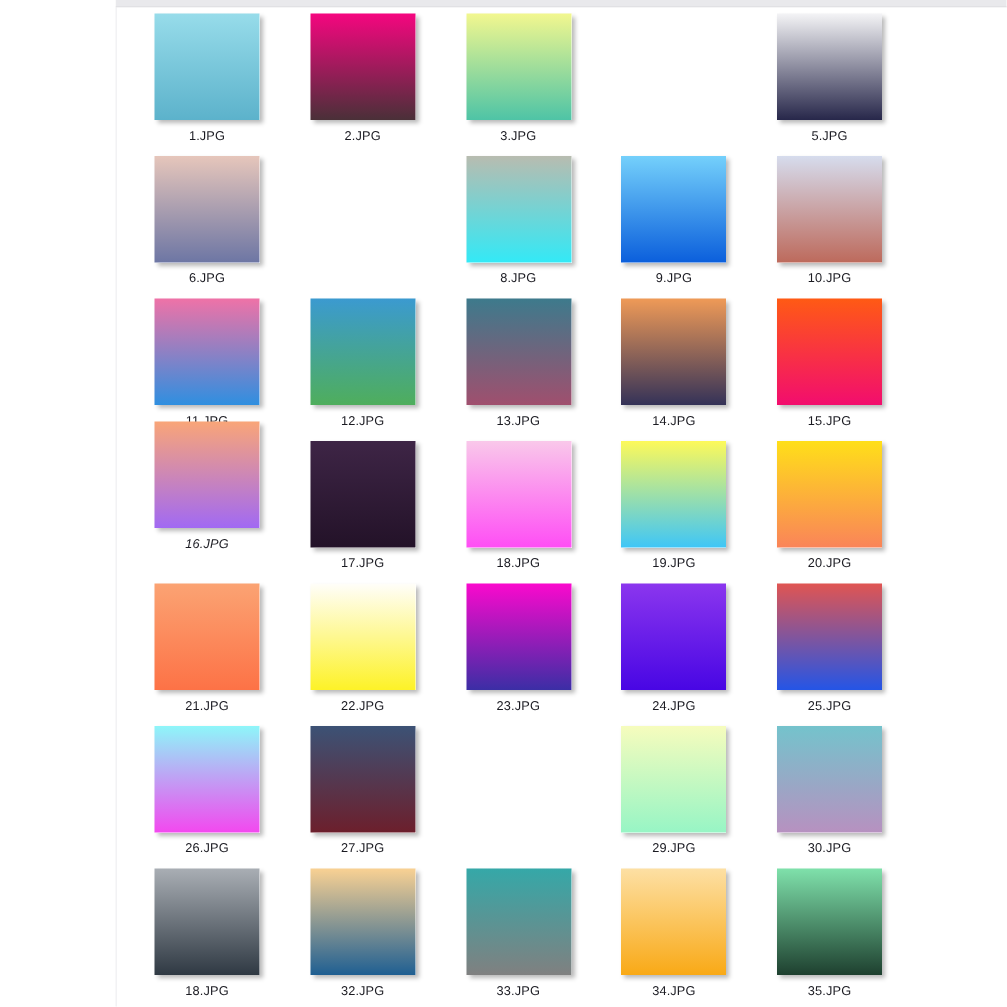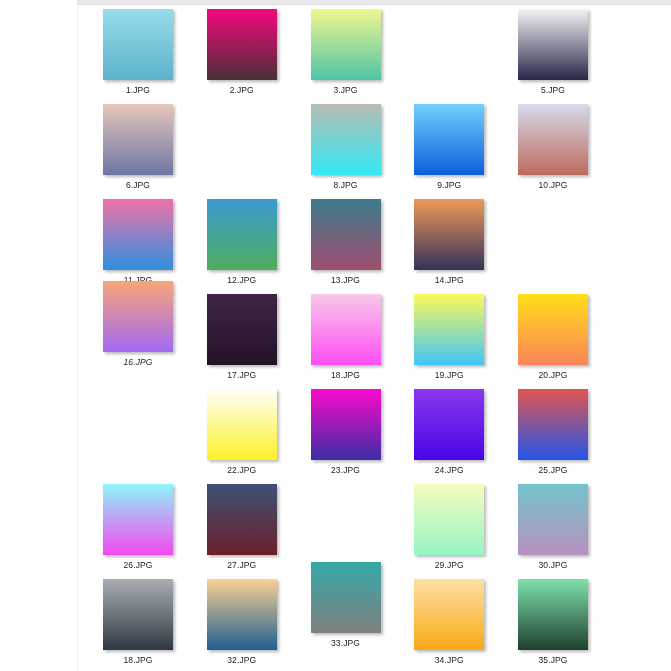--- a/index.html
+++ b/index.html
@@ -144,40 +144,48 @@
           <div class="thumb-label">12.JPG</div>
         </div>
         <div class="tile-cell" style="left: 219.5px; top: 190px;">
           <div class="thumb" style="background: linear-gradient(rgb(61, 122, 140) 0%, rgb(160, 79, 110) 100%);"></div>
           <div class="thumb-label">13.JPG</div>
         </div>
         <div class="tile-cell" style="left: 323.25px; top: 190px;">
           <div class="thumb" style="background: linear-gradient(rgb(239, 154, 87) 0%, rgb(52, 50, 88) 100%);"></div>
           <div class="thumb-label">14.JPG</div>
         </div>
+        <div class="tile-cell" style="left: 427px; top: 190px;">
+          <div class="thumb" style="background: linear-gradient(rgb(255, 90, 20) 0%, rgb(242, 13, 110) 100%);"></div>
+          <div class="thumb-label">15.JPG</div>
+        </div>
         <div class="tile-cell" style="left: 12px; top: 272px; font-style: italic;">
           <div class="thumb" style="background: linear-gradient(rgb(249, 165, 120) 0%, rgb(161, 105, 243) 100%);"></div>
           <div class="thumb-label">16.JPG</div>
         </div>
         <div class="tile-cell" style="left: 115.75px; top: 285px;">
           <div class="thumb" style="background: linear-gradient(rgb(62, 37, 70) 0%, rgb(35, 18, 40) 100%);"></div>
           <div class="thumb-label">17.JPG</div>
         </div>
         <div class="tile-cell" style="left: 219.5px; top: 285px;">
           <div class="thumb" style="background: linear-gradient(rgb(249, 200, 234) 0%, rgb(255, 78, 245) 100%);"></div>
           <div class="thumb-label">18.JPG</div>
         </div>
         <div class="tile-cell" style="left: 323.25px; top: 285px;">
           <div class="thumb" style="background: linear-gradient(rgb(253, 249, 90) 0%, rgb(63, 198, 247) 100%);"></div>
           <div class="thumb-label">19.JPG</div>
         </div>
         <div class="tile-cell" style="left: 427px; top: 285px;">
           <div class="thumb" style="background: linear-gradient(rgb(255, 223, 25) 0%, rgb(250, 132, 89) 100%);"></div>
           <div class="thumb-label">20.JPG</div>
         </div>
+        <div class="tile-cell" style="left: 12px; top: 380px;">
+          <div class="thumb" style="background: linear-gradient(rgb(251, 163, 115) 0%, rgb(253, 114, 70) 100%);"></div>
+          <div class="thumb-label">21.JPG</div>
+        </div>
         <div class="tile-cell" style="left: 115.75px; top: 380px;">
           <div class="thumb" style="background: linear-gradient(rgb(255, 254, 250) 0%, rgb(253, 242, 39) 100%);"></div>
           <div class="thumb-label">22.JPG</div>
         </div>
         <div class="tile-cell" style="left: 219.5px; top: 380px;">
           <div class="thumb" style="background: linear-gradient(rgb(250, 9, 205) 0%, rgb(59, 46, 165) 100%);"></div>
           <div class="thumb-label">23.JPG</div>
         </div>
         <div class="tile-cell" style="left: 323.25px; top: 380px;">
           <div class="thumb" style="background: linear-gradient(rgb(139, 54, 238) 0%, rgb(72, 6, 228) 100%);"></div>
@@ -204,21 +212,21 @@
           <div class="thumb-label">30.JPG</div>
         </div>
         <div class="tile-cell" style="left: 12px; top: 570px;">
           <div class="thumb" style="background: linear-gradient(rgb(169, 174, 180) 0%, rgb(47, 57, 67) 100%);"></div>
           <div class="thumb-label">18.JPG</div>
         </div>
         <div class="tile-cell" style="left: 115.75px; top: 570px;">
           <div class="thumb" style="background: linear-gradient(rgb(249, 209, 147) 0%, rgb(31, 95, 146) 100%);"></div>
           <div class="thumb-label">32.JPG</div>
         </div>
-        <div class="tile-cell" style="left: 219.5px; top: 553px;">
+        <div class="tile-cell" style="left: 219.5px; top: 570px;">
           <div class="thumb" style="background: linear-gradient(rgb(53, 168, 168) 0%, rgb(128, 128, 128) 100%);"></div>
           <div class="thumb-label">33.JPG</div>
         </div>
         <div class="tile-cell" style="left: 323.25px; top: 570px;">
           <div class="thumb" style="background: linear-gradient(rgb(253, 224, 164) 0%, rgb(249, 169, 22) 100%);"></div>
           <div class="thumb-label">34.JPG</div>
         </div>
         <div class="tile-cell" style="left: 427px; top: 570px;">
           <div class="thumb" style="background: linear-gradient(rgb(127, 225, 171) 0%, rgb(30, 64, 47) 100%);"></div>
           <div class="thumb-label">35.JPG</div>

